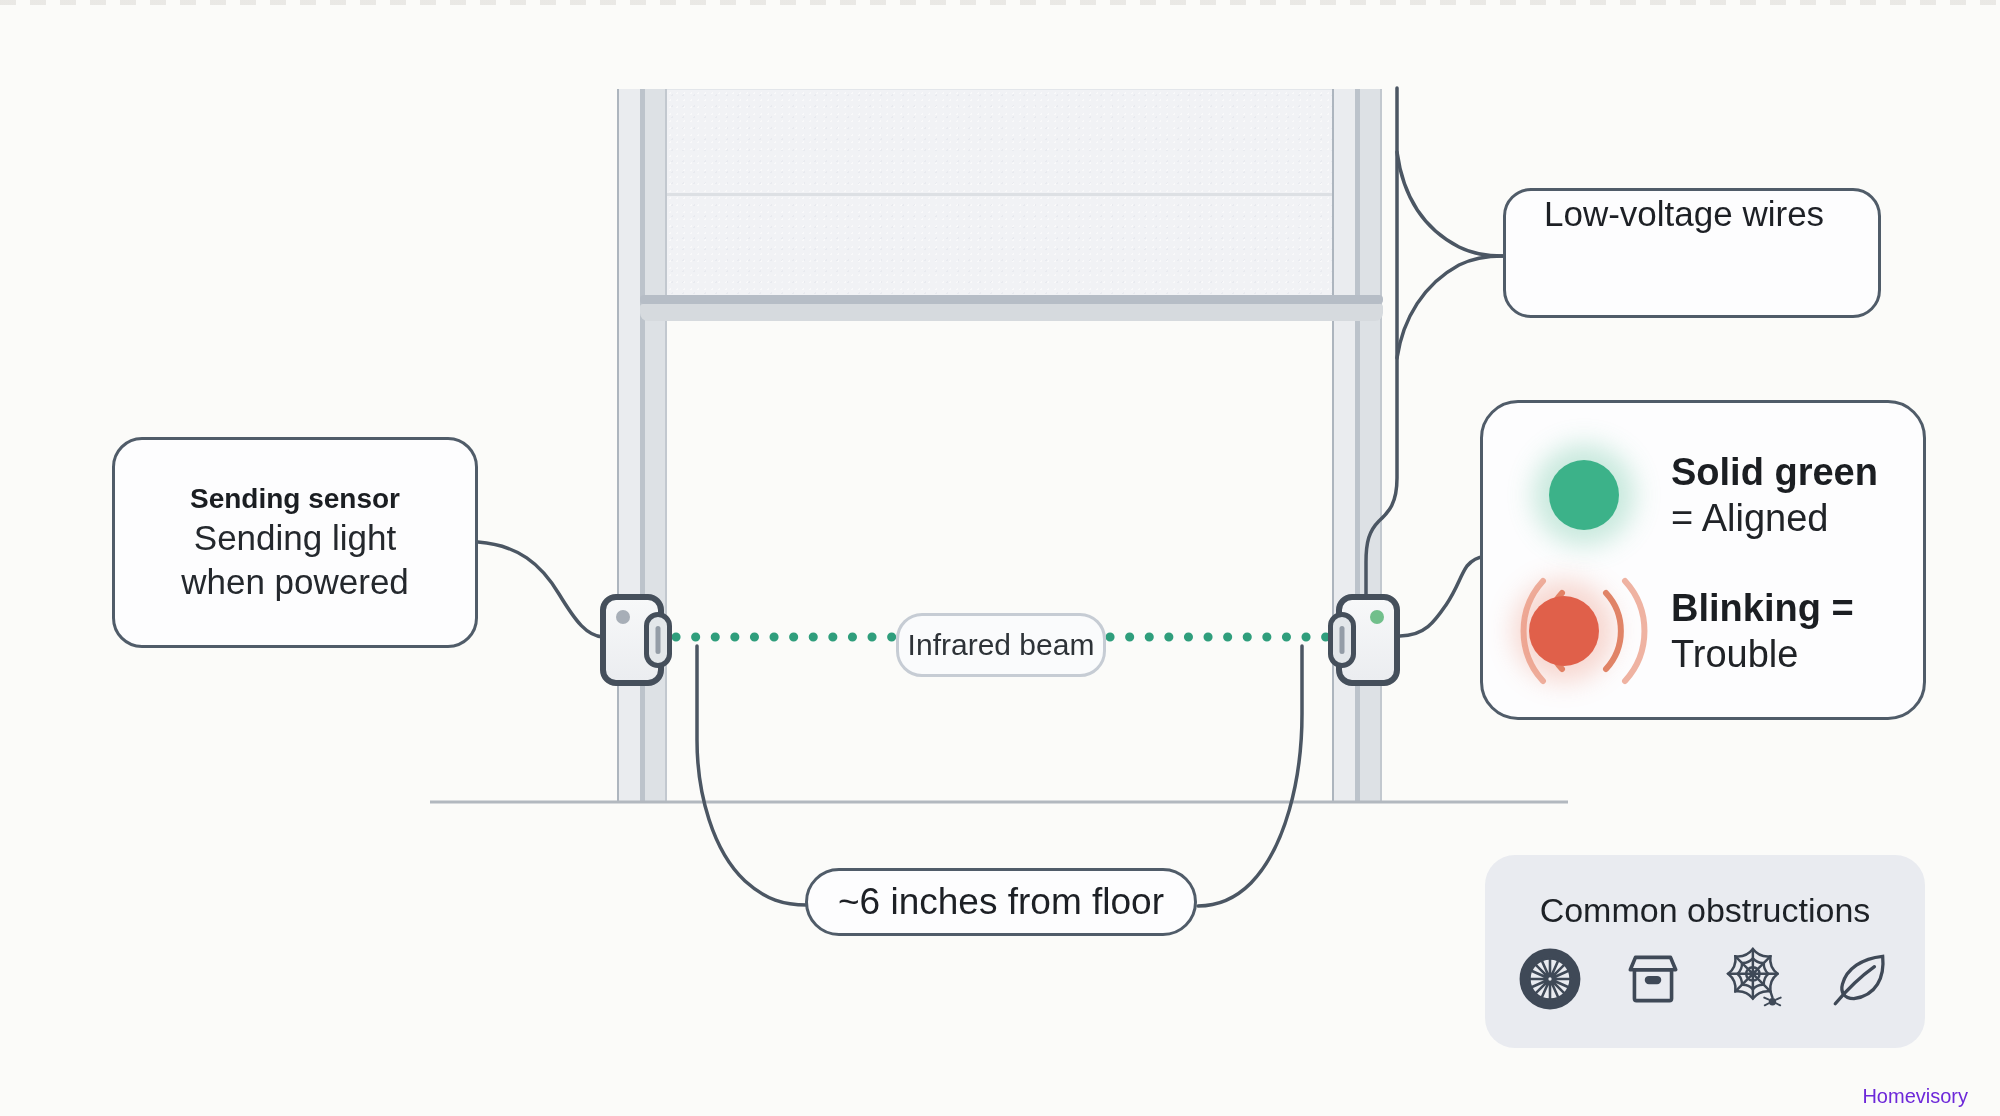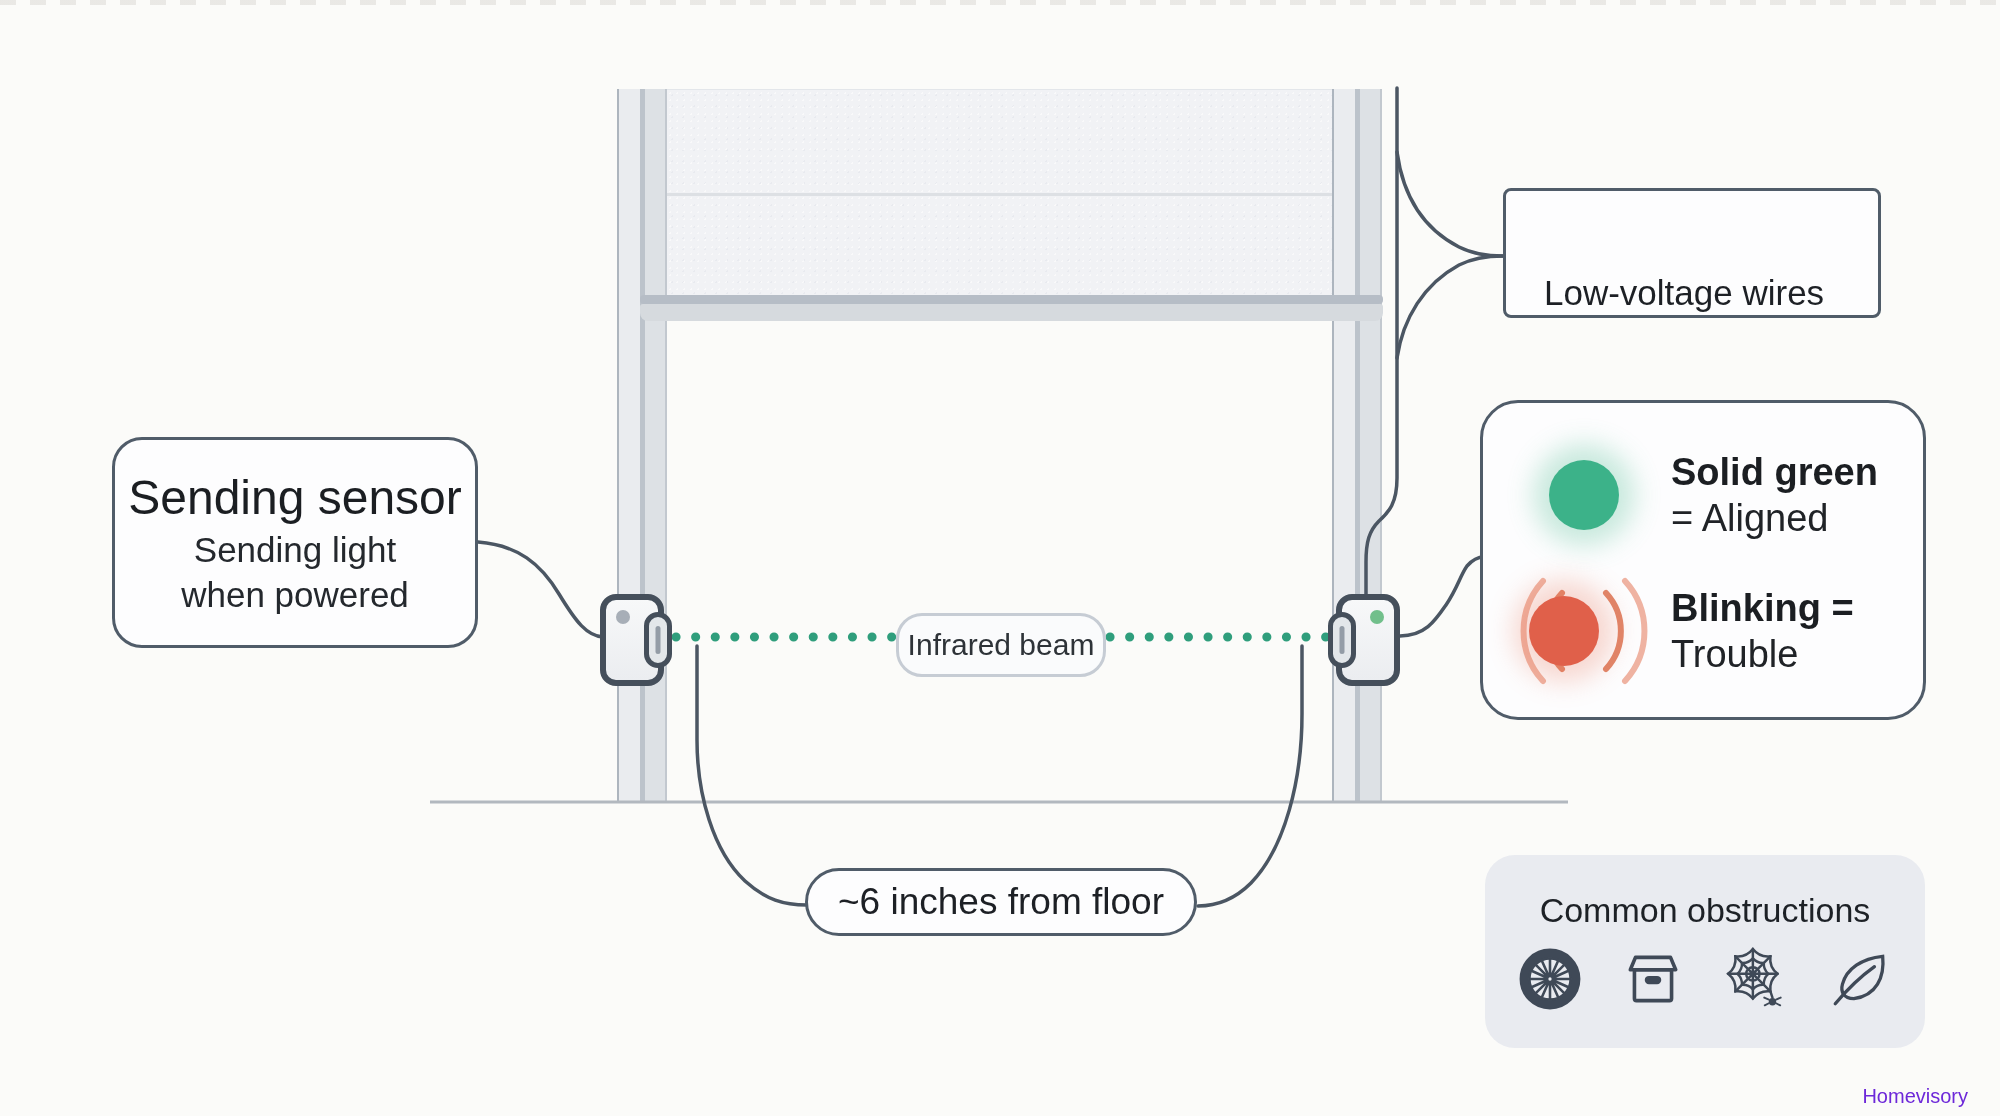--- a/index.html
+++ b/index.html
@@ -28,24 +28,24 @@
     background:linear-gradient(180deg,#f7f8f9,#ebedf0);box-sizing:border-box;z-index:5;}
   .sensor .lens{position:absolute;top:50%;transform:translateY(-50%);width:28px;height:56px;
     border:5px solid #454f5b;border-radius:15px;background:#e3e7ea;box-sizing:border-box;}
   .sensor .slit{position:absolute;top:50%;left:50%;transform:translate(-50%,-50%);width:5px;height:28px;
     background:#939ca6;border-radius:3px;}
   .sensor .dot{position:absolute;width:14px;height:14px;border-radius:50%;}
   
   .callout{position:absolute;background:#fdfdfe;border:3px solid #505c69;box-sizing:border-box;z-index:6;}
   .sending{left:112px;top:437px;width:366px;height:211px;border-radius:30px;
     display:flex;flex-direction:column;align-items:center;justify-content:center;text-align:center;}
-  .sending .t{font-size:48px;font-weight:400;line-height:1.25;}
+  .sending .t{font-size:28px;font-weight:700;line-height:1.25;}
   .sending .b{font-size:35px;font-weight:400;line-height:1.26;color:#24282d;}
-  .lowvolt{left:1503px;top:188px;width:378px;height:130px;border-radius:8px;
-    display:flex;flex-direction:column;justify-content:flex-end;padding-left:38px;}
+  .lowvolt{left:1503px;top:188px;width:378px;height:130px;border-radius:28px;
+    display:flex;flex-direction:column;justify-content:flex-start;padding-left:38px;}
   .lowvolt .b{font-size:35px;line-height:1.3;color:#1d2025;}
   .heightlbl{left:805px;top:868px;width:392px;height:68px;border-radius:36px;
     display:flex;align-items:center;justify-content:center;font-size:37px;color:#1d2025;}
   
   .pill{position:absolute;left:896px;top:613px;width:210px;height:64px;border-radius:26px;
     background:#fafbfc;border:3px solid #c6ccd4;box-sizing:border-box;z-index:6;
     display:flex;align-items:center;justify-content:center;font-size:30px;color:#2e3338;}
   
   .status{left:1480px;top:400px;width:446px;height:320px;border-radius:38px;}
   .status .row{position:absolute;left:0;width:100%;height:120px;}

